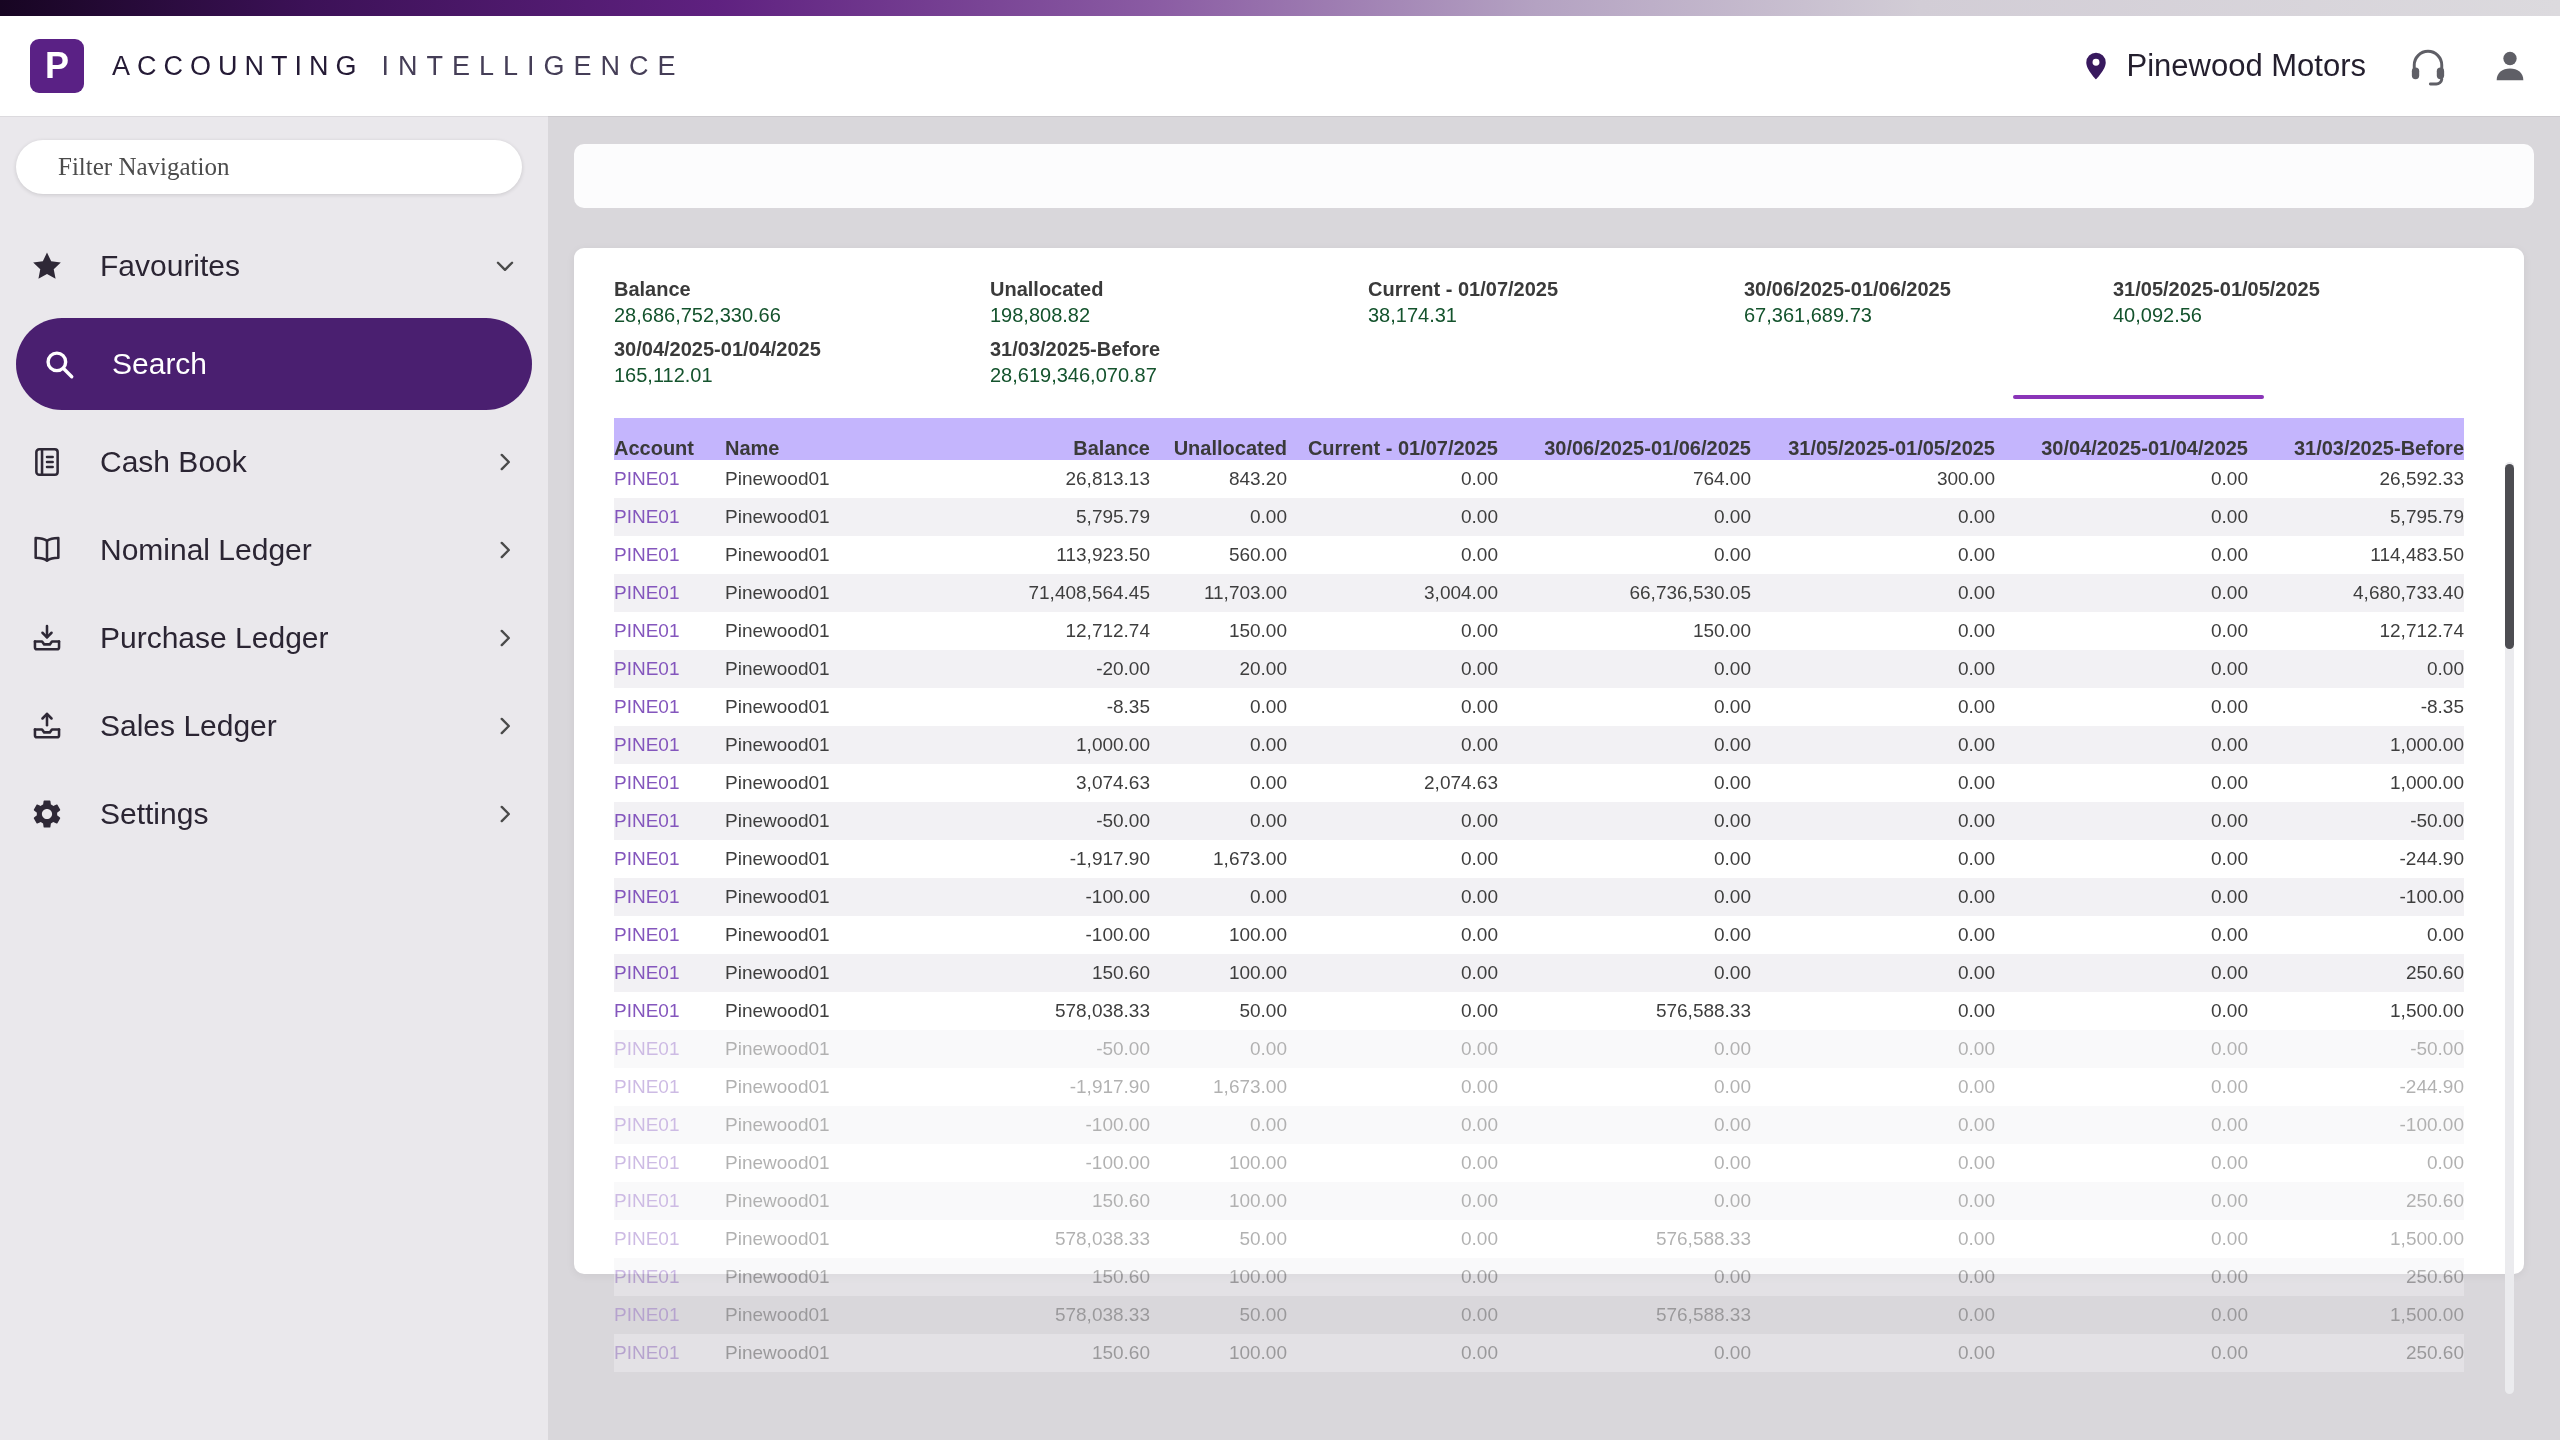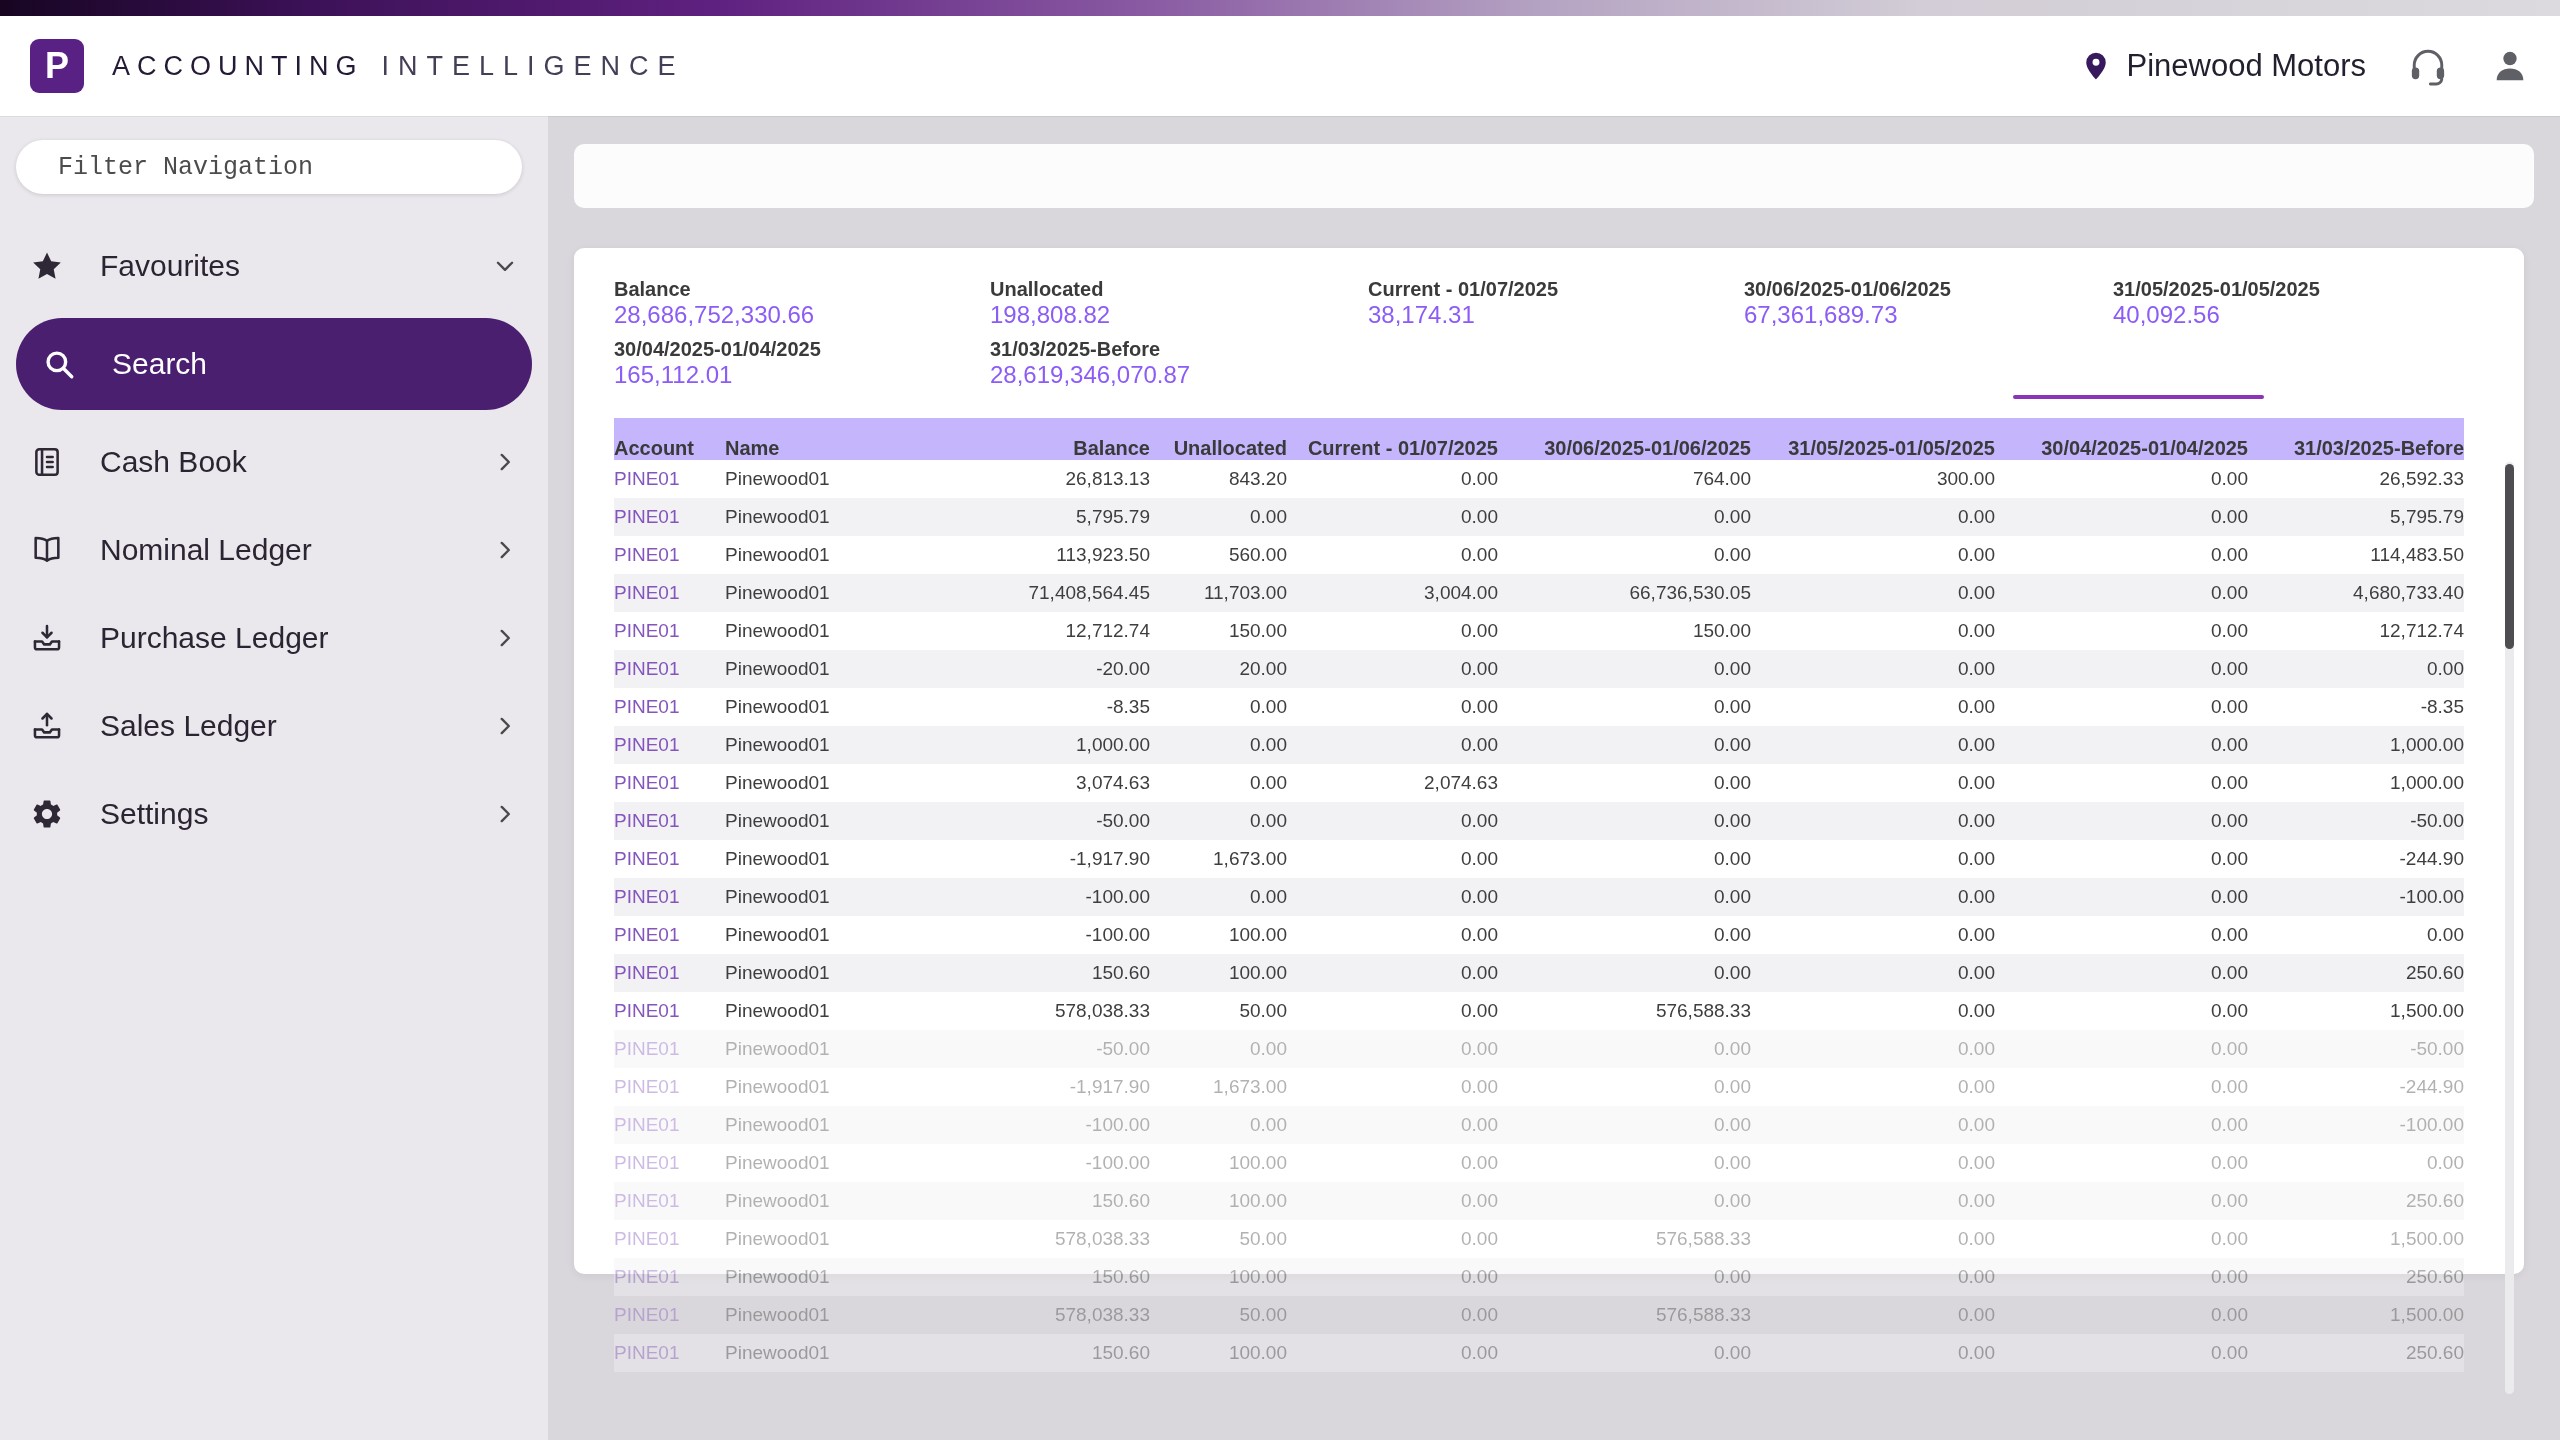--- a/index.html
+++ b/index.html
@@ -32,41 +32,41 @@
   .pin-icon svg{width:32px;height:38px;color:#38195e}
   .headset-icon{cursor:pointer}
   .headset-icon svg{width:44px;height:44px;color:#5f5f66}
   .user-icon{cursor:pointer}
   .user-icon svg{width:40px;height:40px;color:#5f5f66}
 
   
   .sidebar{position:absolute;left:0;top:116px;width:548px;height:1324px;background:#eae8ec;padding-top:24px;z-index:4}
   .filter-input{display:block;margin:0 16px 28px;width:506px;height:54px;border:none;border-radius:27px;
     background:#fff;box-shadow:0 1px 4px rgba(0,0,0,.14);font-size:25px;color:#333;padding:0 42px;
-    font-family:Liberation Mono, monospace;outline:none}
+    font-family:Liberation Serif, serif;outline:none}
   .filter-input::placeholder{color:#4c4c4c;opacity:1}
   .nav{display:flex;flex-direction:column}
   .nav-item{height:88px;display:flex;align-items:center;padding:0 30px 0 28px;cursor:pointer}
   .nav-icon{width:38px;height:38px;color:#2e2836;display:flex;align-items:center;justify-content:center;flex:0 0 38px}
   .nav-icon svg{width:34px;height:34px}
   .nav-label{margin-left:34px;font-size:30px;color:#2b2533;white-space:nowrap}
   .nav-chevron{margin-left:auto;width:26px;height:26px;color:#4a4a4a}
   .nav-chevron svg{width:26px;height:26px}
   .nav-chevron.down svg{transform:rotate(90deg)}
   .nav-item.active{background:var(--accent);border-radius:46px;margin:8px 16px;height:92px;padding:0 30px 0 24px}
   .nav-item.active .nav-icon,.nav-item.active .nav-label{color:#fff}
 
   
   .toolbar-strip{position:absolute;left:574px;top:144px;width:1960px;height:64px;background:#fcfcfd;border-radius:10px}
   .panel{position:absolute;left:574px;top:248px;width:1950px;height:1026px;background:#fff;border-radius:10px;
     box-shadow:0 2px 10px rgba(0,0,0,.06);padding:30px 40px 0}
 
   .summary{display:grid;grid-template-columns:376px 378px 376px 369px 1fr;row-gap:12px}
   .summary-label{font-size:20px;font-weight:700;color:#3a3a3a;line-height:22px;margin-bottom:4px}
-  .summary-value{font-size:24px;color:#8b5cf6;line-height:22px}
+  .summary-value{font-size:20px;color:#14532d;line-height:22px}
 
   .indicator{position:absolute;left:1439px;top:147px;width:251px;height:4px;background:var(--indicator);border-radius:2px}
 
   .table{margin-top:32px;width:1850px}
   .thead{display:flex;height:42px;align-items:flex-end;background:#c4b5fd}
   .th{font-size:20px;font-weight:700;color:#3a3a3a;cursor:pointer;white-space:nowrap}
   .tr{display:flex;height:38px;align-items:center;cursor:pointer}
   .tr.alt{background:#f2f1f4}
   .tr.faded{opacity:.4}
   .td{font-size:19px;color:#3e3e3e;white-space:nowrap;overflow:hidden}

